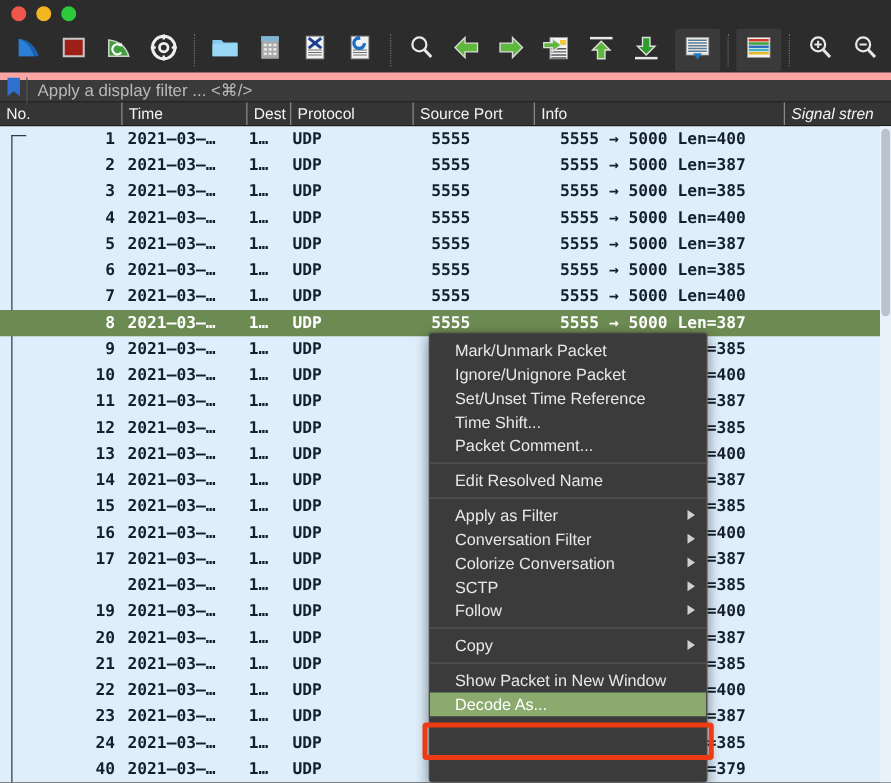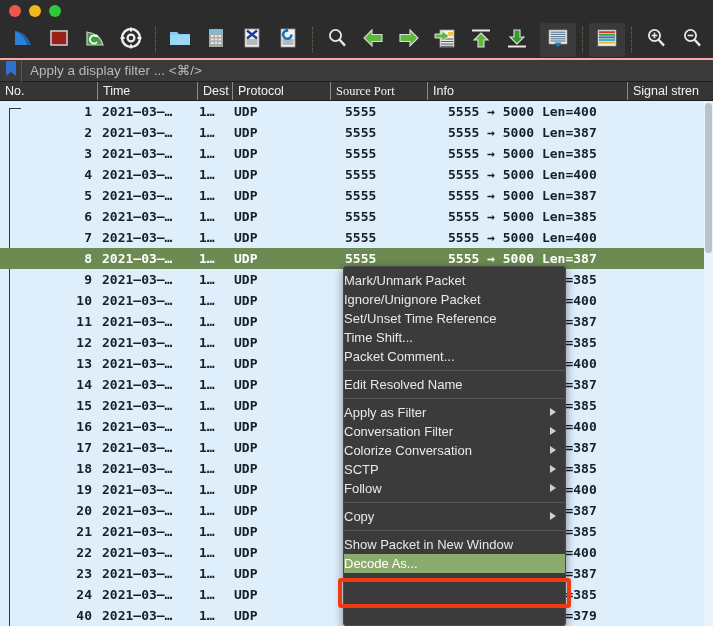--- a/index.html
+++ b/index.html
@@ -38,21 +38,21 @@
     width: 1px; height: 26px; flex: 0 0 auto;
     margin: 0 6px;
     border-left: 1px dotted #6d6d5e;
   }
   .tb-spacer { width: 5px; flex: 0 0 auto; }
 
   
   .filterbar {
     position: absolute; left: 0; top: 58px; width: 713px; height: 24px;
     background: #3a3a3a;
-    border-top: 2px solid #fca5a5;
+    border-top: 6px solid #fca5a5;
     border-bottom: 1px solid #1f1f1f;
     display: flex; align-items: center; justify-content: space-between;
   }
   .filter-bookmark {
     width: 22px; height: 22px;
     display: flex; align-items: center; justify-content: center;
     flex: 0 0 auto;
     border-right: 1px solid #555;
   }
   .filter-input {
@@ -134,21 +134,21 @@
     border: 1px solid #4a4a4a;
     border-radius: 3px;
     box-shadow: 0 3px 10px rgba(0,0,0,0.45);
     padding: 4px 0 0 0;
     overflow: hidden;
     height: 360px;
   }
   .mi {
     position: relative;
     height: 19px; line-height: 19px;
-    padding-right: 12px;
+    padding-left: 20px; padding-right: 12px;
     color: #e8e8e8;
     font-size: 13px;
     white-space: nowrap;
   }
   .mi.highlight { background: #8aab6d; color: #ffffff; }
   .mi .arrow {
     position: absolute; right: 9px; top: 5px;
     width: 0; height: 0;
     border-left: 6px solid #d0d0d0;
     border-top: 4.5px solid transparent;
@@ -414,23 +414,23 @@
       </span>
     </div>
     <input class="filter-input" type="text" value="" placeholder="Apply a display filter ... &lt;⌘/&gt;" style="">
   </div>
 
   <div class="pl-header">
     <div class="col" style="left:0px;width:97px;">No.</div>
     <div class="col sepd" style="left:97px;width:100px;">Time</div>
     <div class="col sepd" style="left:197px;width:35px;">Dest</div>
     <div class="col sepd" style="left:232px;width:98px;">Protocol</div>
-    <div class="col sepd" style="left:330px;width:97px;font-family:Liberation Serif, serif;">Source Port</div>
+    <div class="col sepd" style="left:330px;width:97px;">Source Port</div>
     <div class="col sepd" style="left:427px;width:200px;">Info</div>
-    <div class="col sepd" style="left:627px;width:86px;">Signal stren</div>
+    <div class="col sepd" style="left:627px;width:86px;font-style:italic;">Signal stren</div>
   </div>
 
   <div class="pl-body">
     <div class="related-rail">
       <i class="rail-v"></i>
         <i class="rail-h"></i>
     </div>
     <div id="rows-container">
         <div class="row">
           <div class="c c-no">1</div>
@@ -562,21 +562,20 @@
         </div>
         <div class="row">
           <div class="c c-no">17</div>
           <div class="c c-time">2021–03–…</div>
           <div class="c c-dest">1…</div>
           <div class="c c-prot">UDP</div>
           <div class="c c-sport">5555</div>
           <div class="c c-info">5555 → 5000  Len=387</div>
         </div>
         <div class="row">
-          <div class="c c-no">18</div>
           <div class="c c-time">2021–03–…</div>
           <div class="c c-dest">1…</div>
           <div class="c c-prot">UDP</div>
           <div class="c c-sport">5555</div>
           <div class="c c-info">5555 → 5000  Len=385</div>
         </div>
         <div class="row">
           <div class="c c-no">19</div>
           <div class="c c-time">2021–03–…</div>
           <div class="c c-dest">1…</div>

